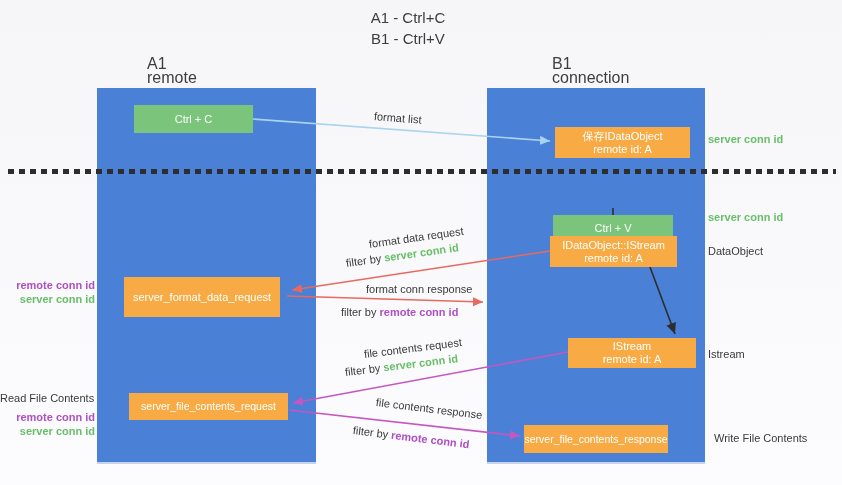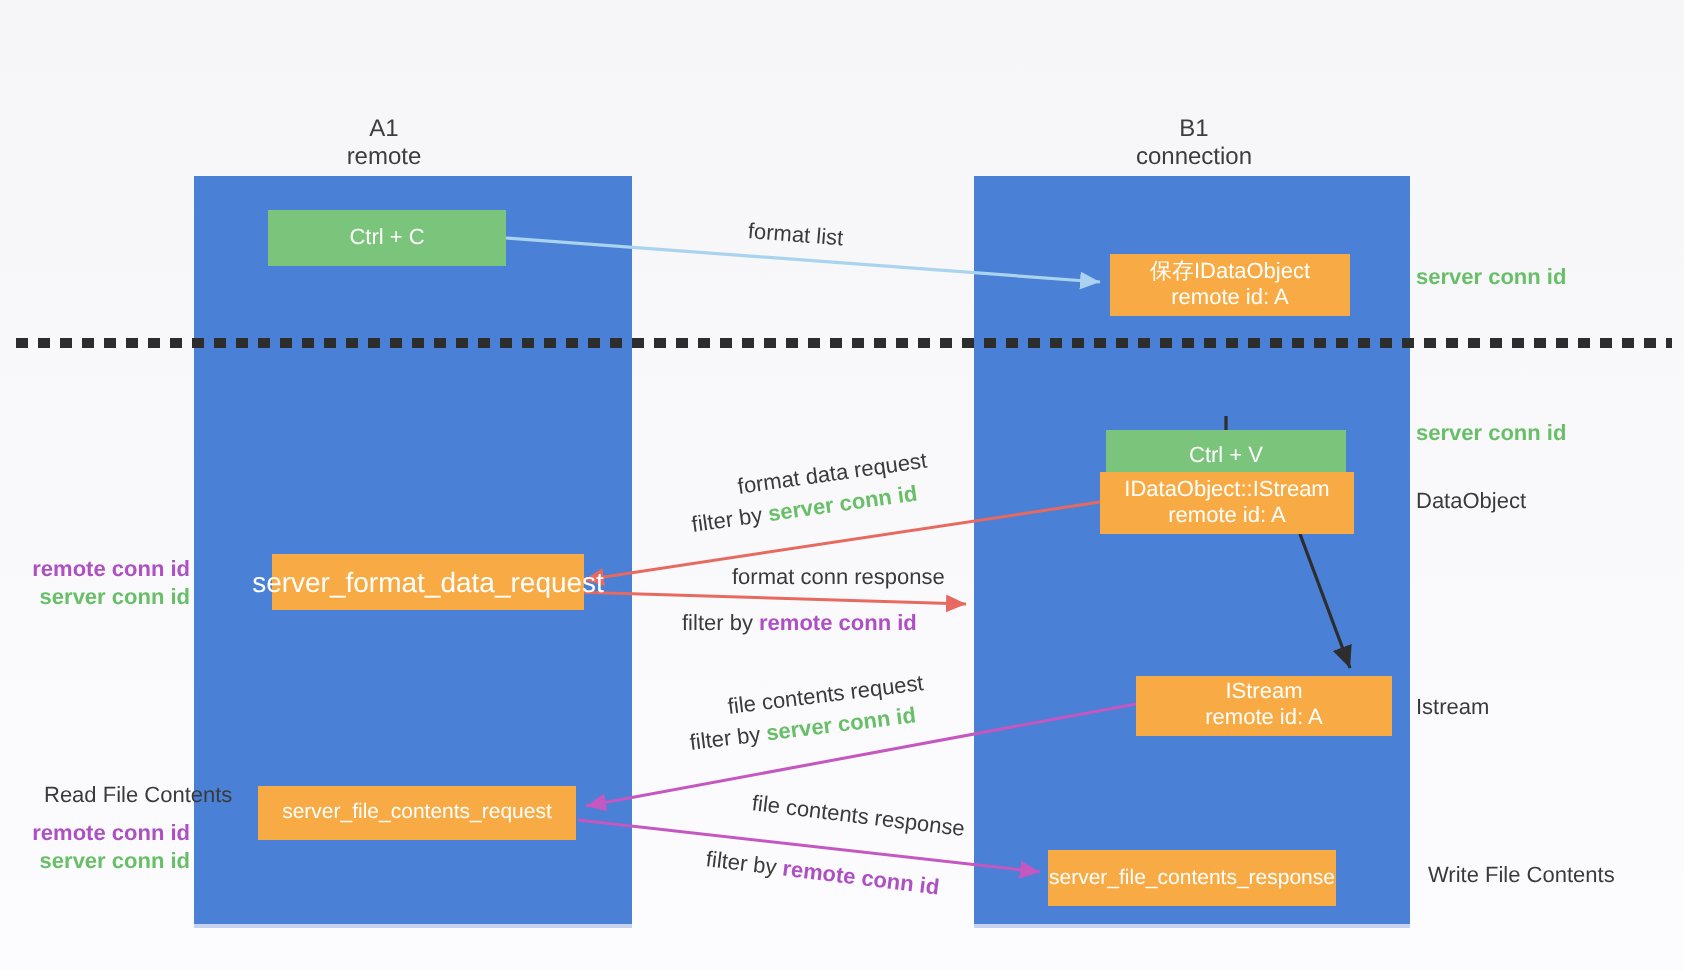--- a/index.html
+++ b/index.html
@@ -10,22 +10,22 @@
     overflow:hidden;
   }
   .canvas{position:relative;width:842px;height:485px;}
 
   .title{
     position:absolute;left:308px;top:7px;width:200px;
     text-align:center;font-size:15px;line-height:21px;color:#3d3d3d;
   }
 
   .lifeline-header{
-    position:absolute;top:57px;width:90px;text-align:center;
-    font-size:12px;line-height:14px;color:#3d3d3d;
+    position:absolute;top:57px;width:90px;text-align:left;
+    font-size:16px;line-height:14px;color:#3d3d3d;
   }
   .hdr-a1{left:147px;}
   .hdr-b1{left:552px;}
 
   .lifeline{
     position:absolute;top:88px;height:374px;
     background:#4a80d5;border-bottom:2px solid #c6d3ef;
   }
   .lifeline.left{left:97px;width:219px;}
   .lifeline.right{left:487px;width:218px;}
@@ -38,24 +38,24 @@
   .node{
     position:absolute;display:flex;flex-direction:column;
     align-items:center;justify-content:center;
     color:#fff;font-size:11px;line-height:13px;white-space:nowrap;
     text-align:right;
   }
   .green{background:#7bc47b;}
   .orange{background:#f8ab44;}
 
   .box-ctrl-c{left:134px;top:105px;width:119px;height:28px;}
-  .box-save{left:555px;top:127px;width:120px;height:31px;}
+  .box-save{left:555px;top:127px;width:135px;height:31px;}
   .box-ctrl-v{left:553px;top:181px;width:120px;height:26px;margin-top:34px;}
   .box-getdata{left:550px;top:236px;width:127px;height:31px;}
-  .box-fmt-req{left:136px;top:277px;width:156px;height:28px;font-size:14px;}
+  .box-fmt-req{left:124px;top:277px;width:156px;height:40px;font-size:11px;}
   .box-fmt-resp{left:487px;top:288px;width:158px;height:28px;font-size:10.5px;}
   .box-istream{left:568px;top:338px;width:128px;height:30px;}
   .box-file-req{left:129px;top:393px;width:159px;height:27px;font-size:10.5px;}
   .box-file-resp{left:524px;top:425px;width:144px;height:28px;font-size:10.5px;}
 
   .lbl{
     position:absolute;font-size:11px;color:#3a3a3a;white-space:nowrap;
   }
   .green-txt{color:#68bf68;font-weight:bold;}
   .purple-txt{color:#ae50c3;font-weight:bold;}
@@ -68,20 +68,24 @@
   .rot-dn7{transform:rotate(7deg);transform-origin:left center;}
   .rot-dn4{transform:rotate(4.5deg);transform-origin:left center;}
 
   svg.arrows{position:absolute;left:0;top:0;pointer-events:none;}
 </style>
 </head>
 <body>
 
 <div class="canvas">
 
+  <div class="title">
+    <div>A1 - Ctrl+C</div>
+    <div>B1 - Ctrl+V</div>
+  </div>
 
   <div class="lifeline-header hdr-a1">
     <div>A1</div>
     <div>remote</div>
   </div>
   <div class="lifeline-header hdr-b1">
     <div>B1</div>
     <div>connection</div>
   </div>
 
@@ -159,19 +163,19 @@
   <div class="lbl green-txt side-right" style="top:133px;">server conn id</div>
   <div class="lbl green-txt side-right" style="top:211px;">server conn id</div>
   <div class="lbl side-right" style="top:245px;">DataObject</div>
   <div class="lbl side-right" style="top:348px;">Istream</div>
   <div class="lbl side-right" style="left:714px;top:432px;">Write File Contents</div>
 
   <div class="lbl side-left" style="left:8px;top:278px;width:87px;line-height:14px;">
     <div class="purple-txt">remote conn id</div>
     <div class="green-txt">server conn id</div>
   </div>
-  <div class="lbl side-left" style="left:0px;top:392px;width:70px;margin-left:22px;">Read File Contents</div>
+  <div class="lbl side-left" style="left:0px;top:392px;width:70px;">Read File Contents</div>
   <div class="lbl side-left" style="left:8px;top:410px;width:87px;line-height:14px;">
     <div class="purple-txt">remote conn id</div>
     <div class="green-txt">server conn id</div>
   </div>
 
 </div>
 
 </body></html>

